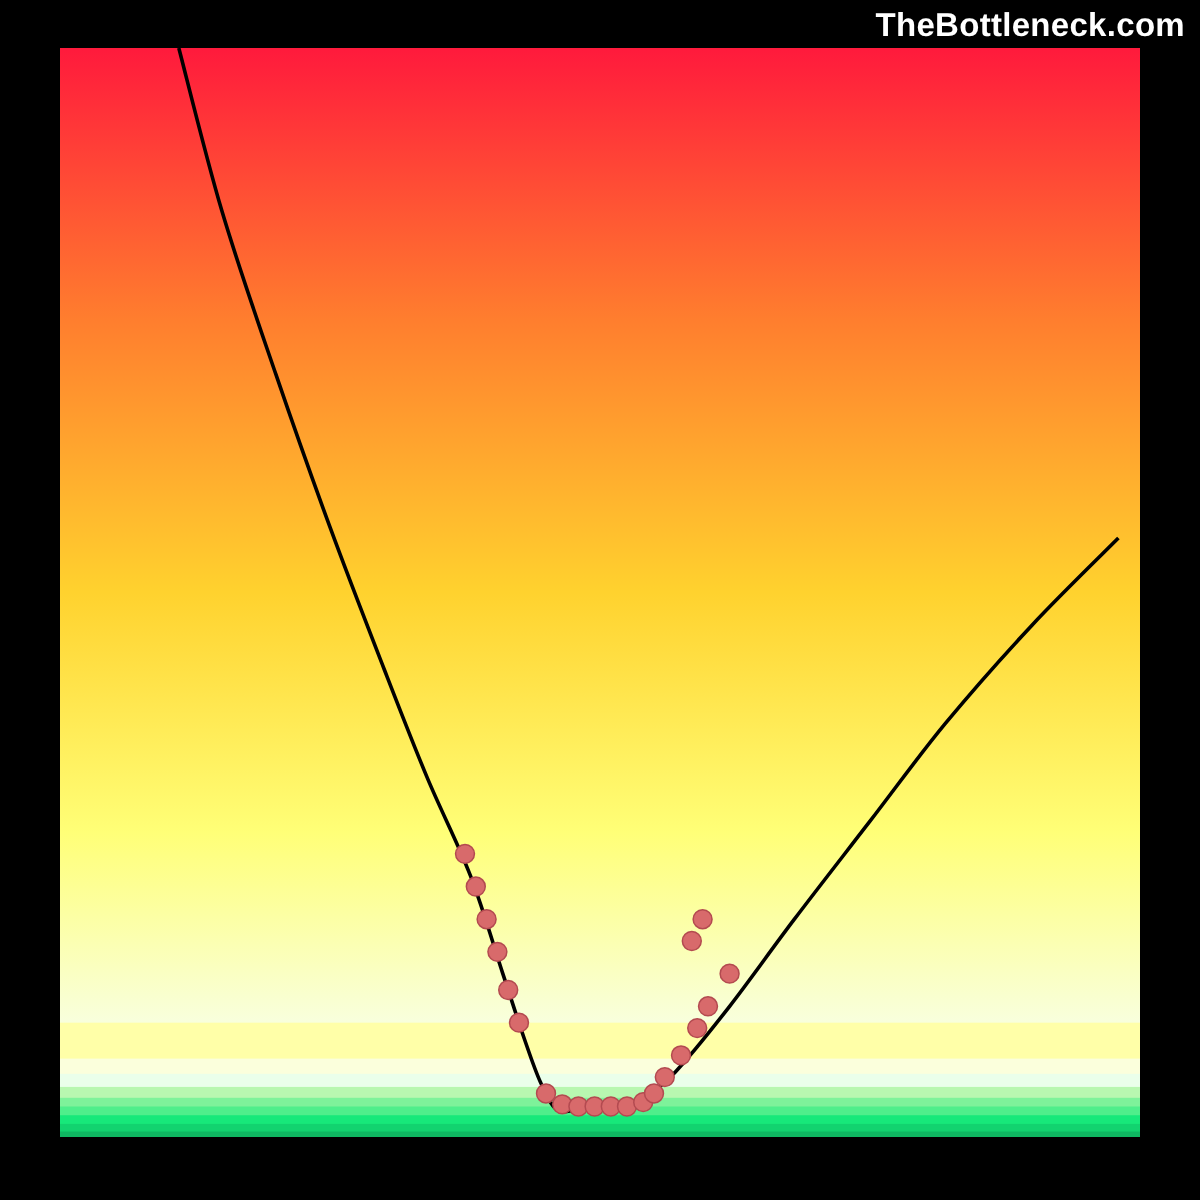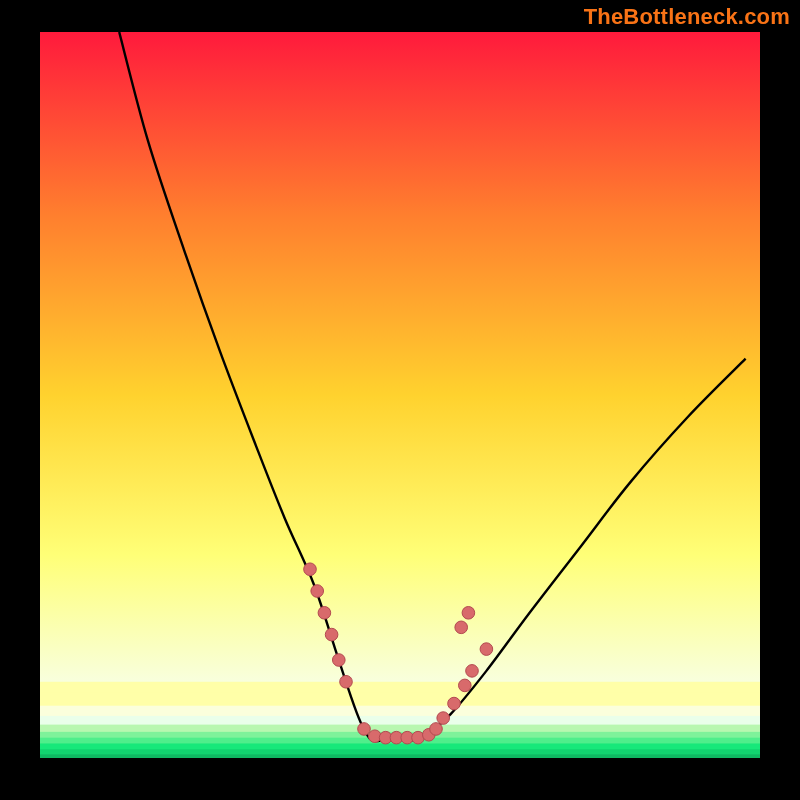--- a/index.html
+++ b/index.html
@@ -15,21 +15,21 @@
     position: relative;
     width: 800px;
     height: 800px;
   }
   .watermark {
     position: absolute;
     top: 4px;
     right: 10px;
     font-size: 22px;
     font-weight: 600;
-    color: #f97316;
+    color: #ffffff;
     letter-spacing: 0.2px;
     z-index: 10;
   }
   .plot-frame {
     position: absolute;
     left: 40px;
     top: 32px;
     width: 720px;
     height: 726px;
     background: #000000;

